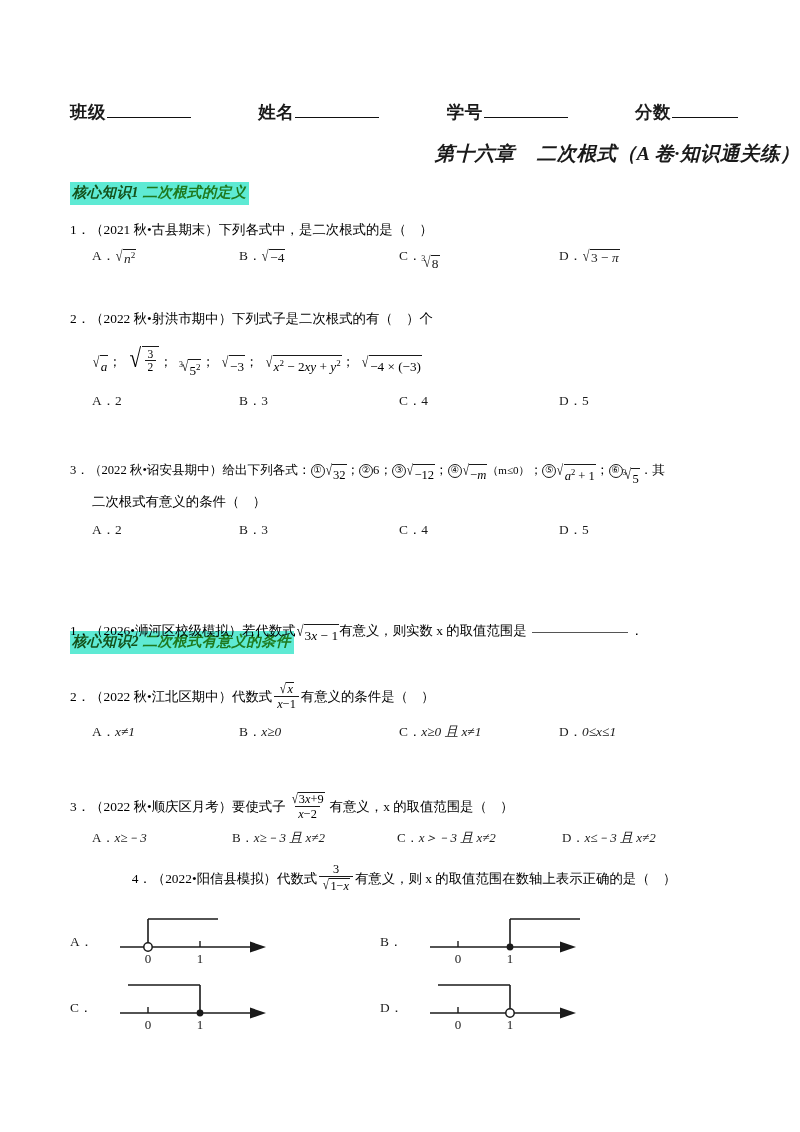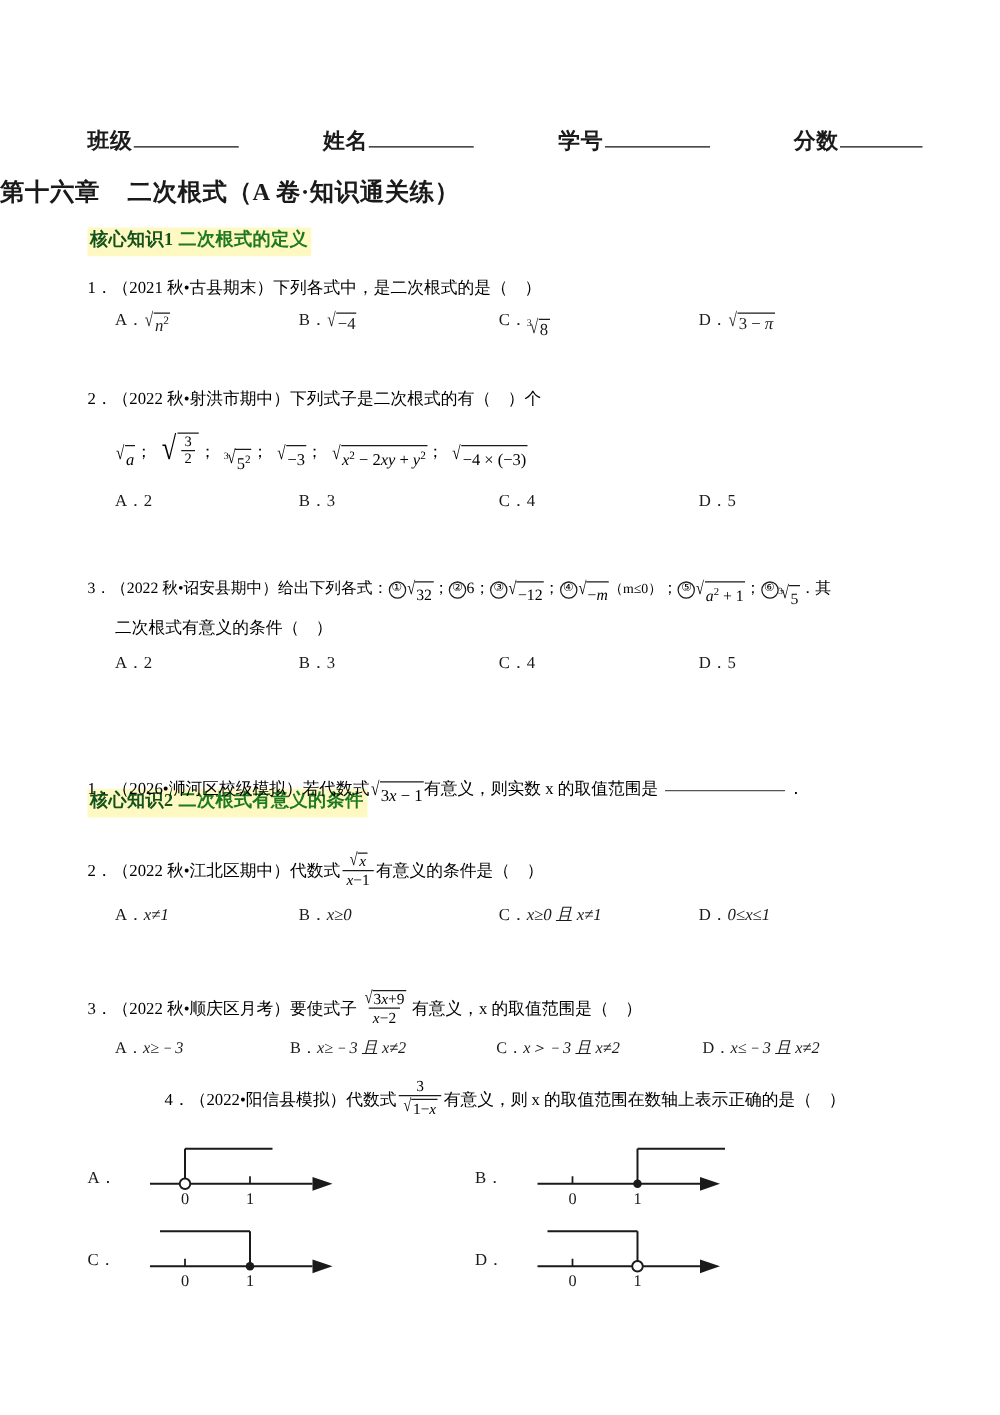--- a/index.html
+++ b/index.html
@@ -52,39 +52,41 @@
   .w2 { width: 84px; }
   .w3 { width: 84px; }
   .w4 { width: 66px; }
 
   
   .doc-title {
     position: absolute;
     top: 140px;
     left: 0;
     width: 800px;
-    text-align: left;
+    text-align: right;
     font-size: 19.5px;
     font-weight: bold;
     letter-spacing: 0.5px;
+    font-style: italic;
   }
   .doc-title .sp { display: inline-block; width: 22px; }
 
   
   .sec-head {
     position: absolute;
     left: 70px;
     font-size: 14.5px;
     font-weight: bold;
-    background: #fef9c3;
+    background: #5eead4;
     color: #1f7a1f;
     padding: 1px 3px 2px 2px;
     line-height: 1.35;
     letter-spacing: 0.3px;
     white-space: nowrap;
+    font-style: italic;
   }
   .sec-head .dark { color: #14521b; }
 
   
   .q {
     position: absolute;
     left: 70px;
     right: 62px;
     font-size: 13.4px;
     line-height: 1.7;

